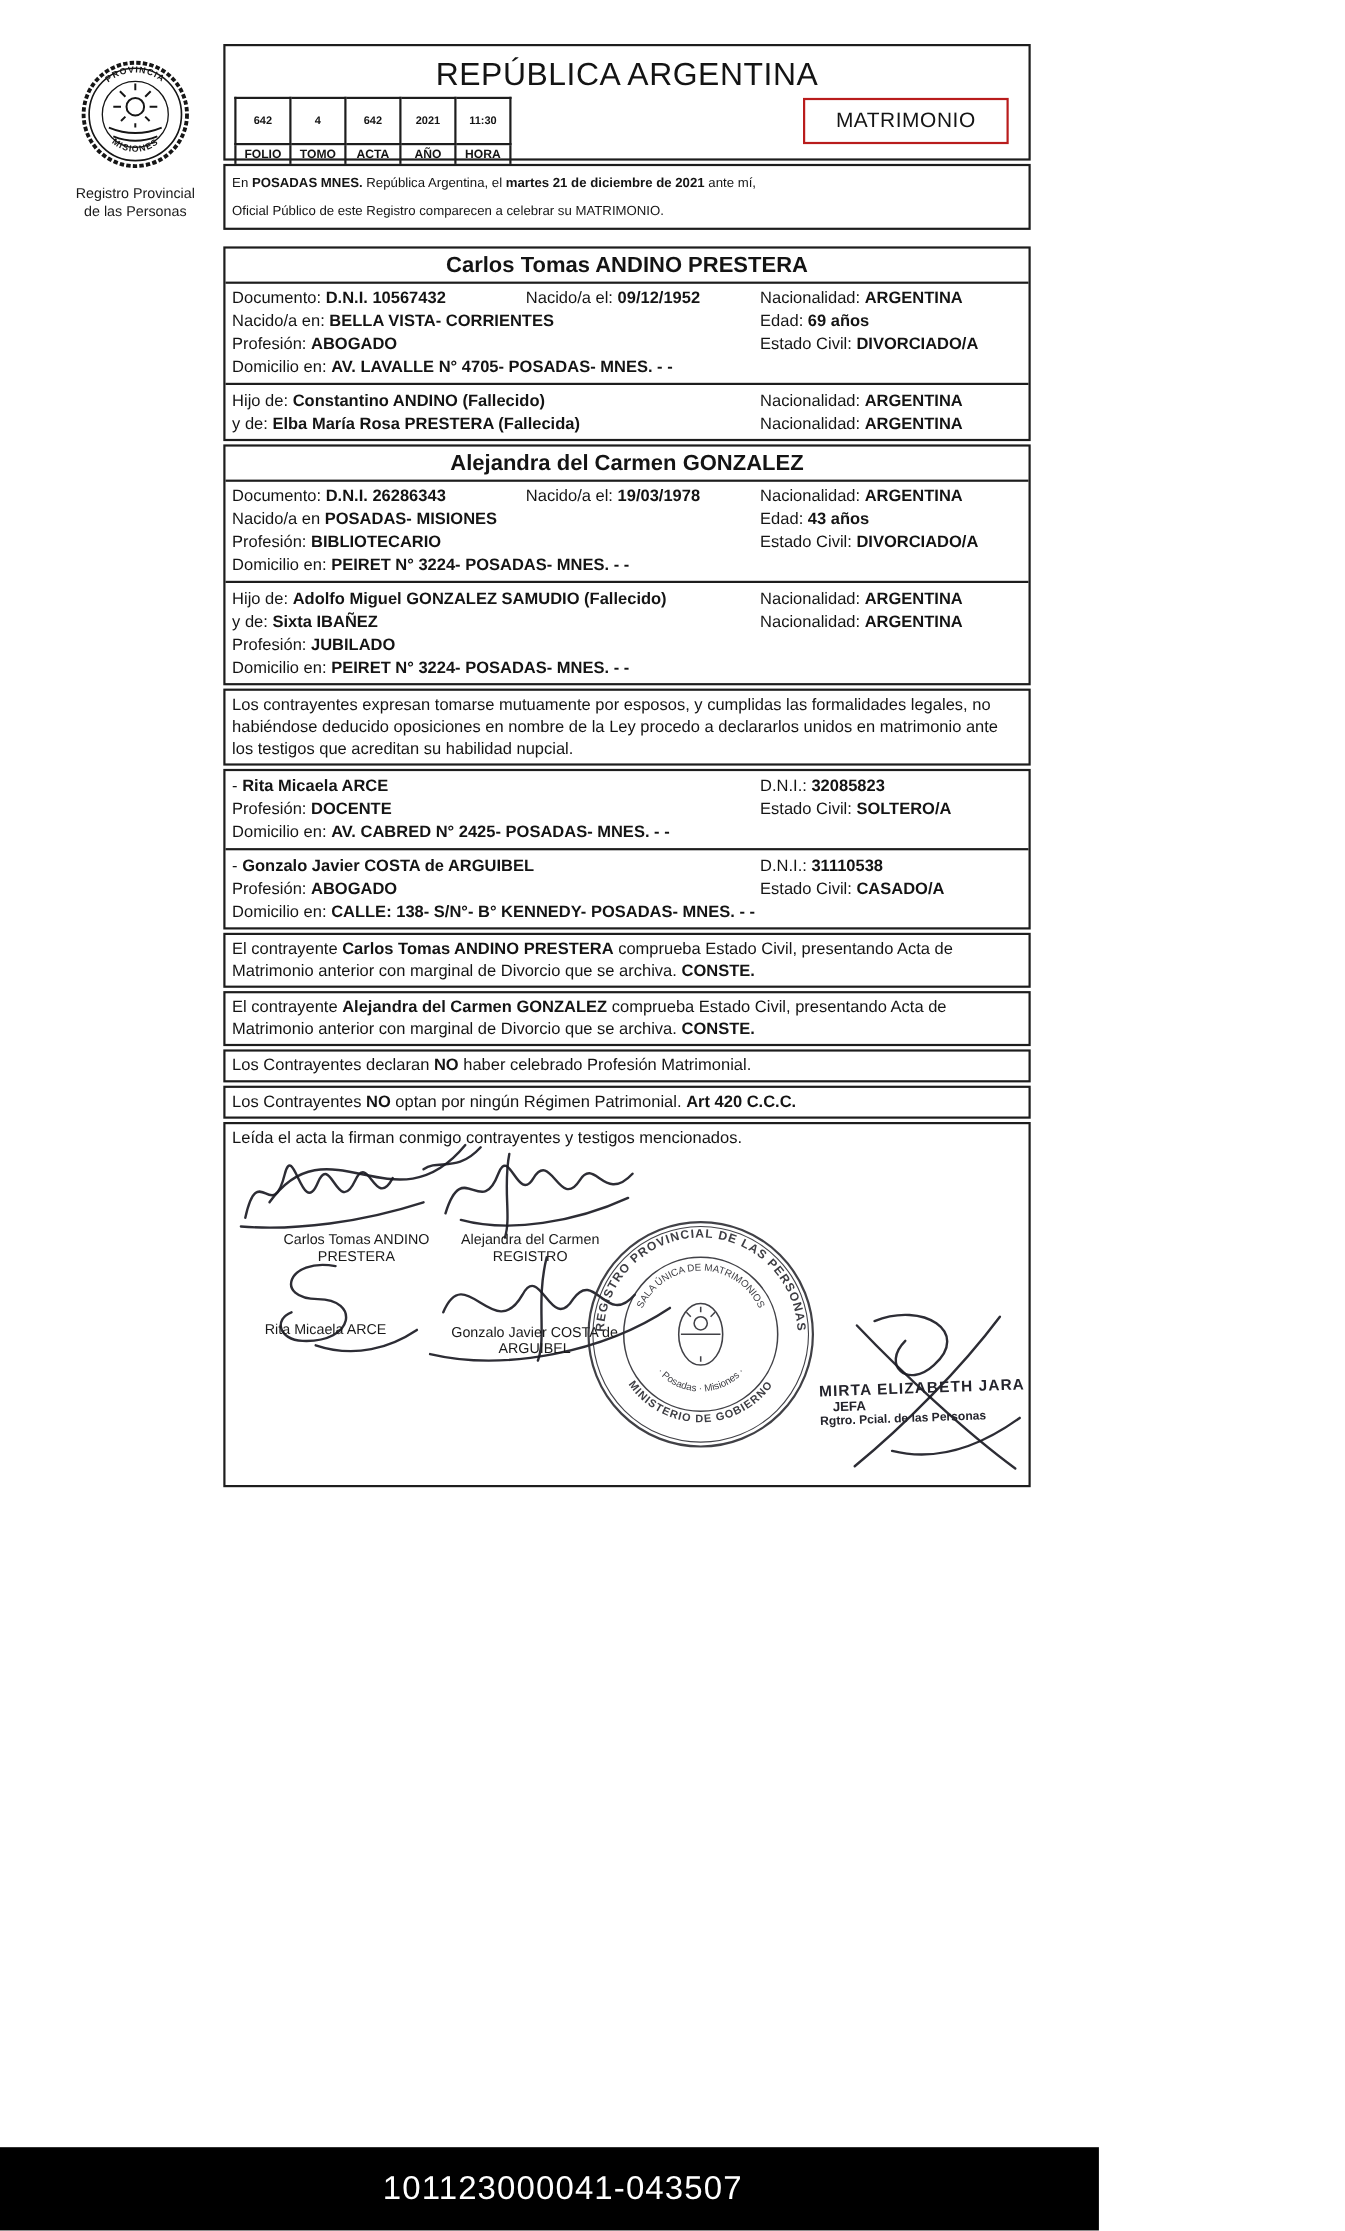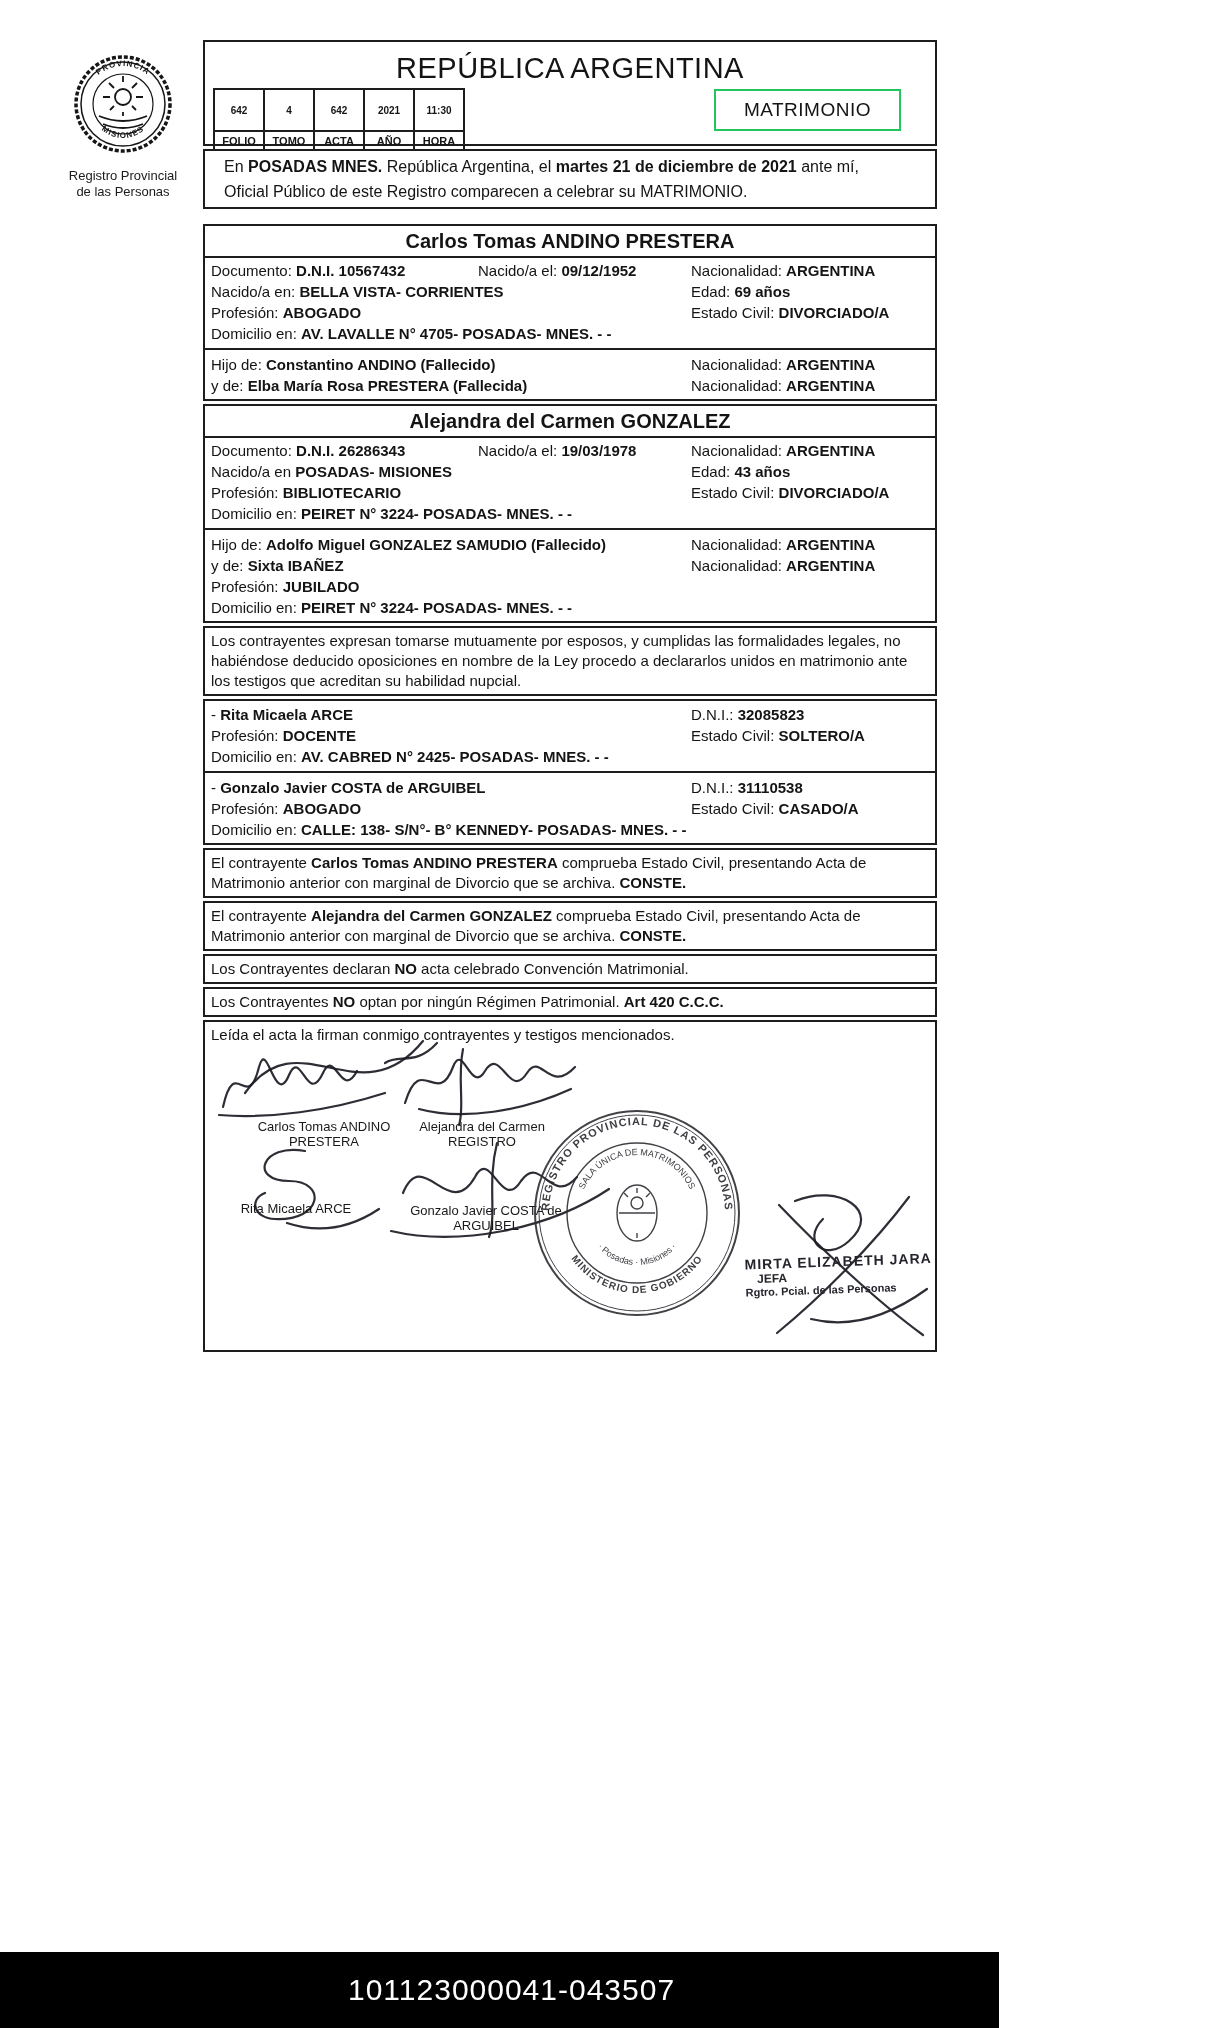--- a/index.html
+++ b/index.html
@@ -17,23 +17,23 @@
   .box + .box { margin-top:3px; }
   .gap-lg { margin-top:15px !important; }
 
   .hdrbox { padding:8px 6px 4px; }
   .title { text-align:center; font-size:29px; letter-spacing:0.5px; line-height:36px; }
   .hdr-row { position:relative; height:52px; margin-top:2px; }
   table.reg { border-collapse:collapse; position:absolute; left:2px; top:0; }
   table.reg td { border:2px solid #1d1d1d; text-align:center; padding:0 6px; }
   td.v { font-weight:bold; font-size:10px; height:42px; min-width:50px; }
   td.l { font-weight:bold; font-size:11px; height:19px; }
-  .mat-box { position:absolute; right:28px; top:1px; border:2px solid #22c55e; padding:8px 28px; font-size:19px; letter-spacing:0.5px; }
-
-  .line { font-size:16px; line-height:25px;margin-left:13px; }
+  .mat-box { position:absolute; right:12px; top:1px; border:2px solid #b91c1c; padding:8px 28px; font-size:19px; letter-spacing:0.5px; }
+
+  .line { font-size:12px; line-height:25px; }
   .sec-name { text-align:center; font-weight:bold; font-size:20px; line-height:25px; border-bottom:2px solid #1d1d1d; margin:0 -6px 2px; padding:0 6px 2px; }
   .row { position:relative; font-size:15px; line-height:21px; min-height:21px; white-space:nowrap; }
   .at-mid { position:absolute; left:267px; }
   .at-right { position:absolute; left:480px; }
   .lbl { font-weight:normal; }
   .val { font-weight:bold; }
   .divider { border-top:2px solid #1d1d1d; margin:4px -6px; }
   .para { font-size:15px; line-height:20px; }
   .para .val { font-weight:bold; }
 
@@ -214,21 +214,21 @@
         <span class="lbl">El contrayente </span><span class="val">Carlos Tomas ANDINO PRESTERA</span><span class="lbl"> comprueba Estado Civil, presentando Acta de Matrimonio anterior con marginal de Divorcio que se archiva. </span><span class="val">CONSTE.</span>
       </div>
     </div>
     <div class="box">
       <div class="para">
         <span class="lbl">El contrayente </span><span class="val">Alejandra del Carmen GONZALEZ</span><span class="lbl"> comprueba Estado Civil, presentando Acta de Matrimonio anterior con marginal de Divorcio que se archiva. </span><span class="val">CONSTE.</span>
       </div>
     </div>
     <div class="box">
       <div class="para">
-        <span class="lbl">Los Contrayentes declaran </span><span class="val">NO</span><span class="lbl"> acta celebrado Convención Matrimonial.</span>
+        <span class="lbl">Los Contrayentes declaran </span><span class="val">NO</span><span class="lbl"> haber celebrado Profesión Matrimonial.</span>
       </div>
     </div>
     <div class="box">
       <div class="para">
         <span class="lbl">Los Contrayentes </span><span class="val">NO</span><span class="lbl"> optan por ningún Régimen Patrimonial. </span><span class="val">Art 420 C.C.C.</span>
       </div>
     </div>
 
     <div class="box">
       <div class="para">Leída el acta la firman conmigo contrayentes y testigos mencionados.</div>

